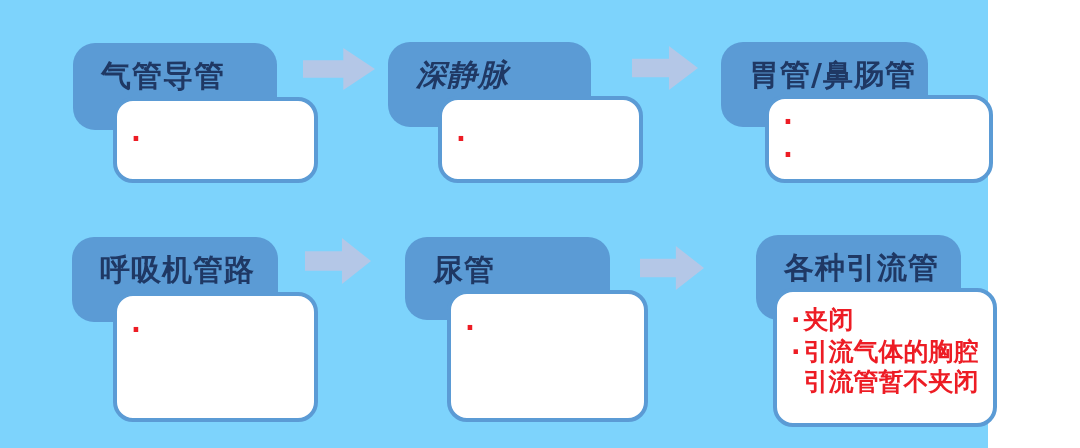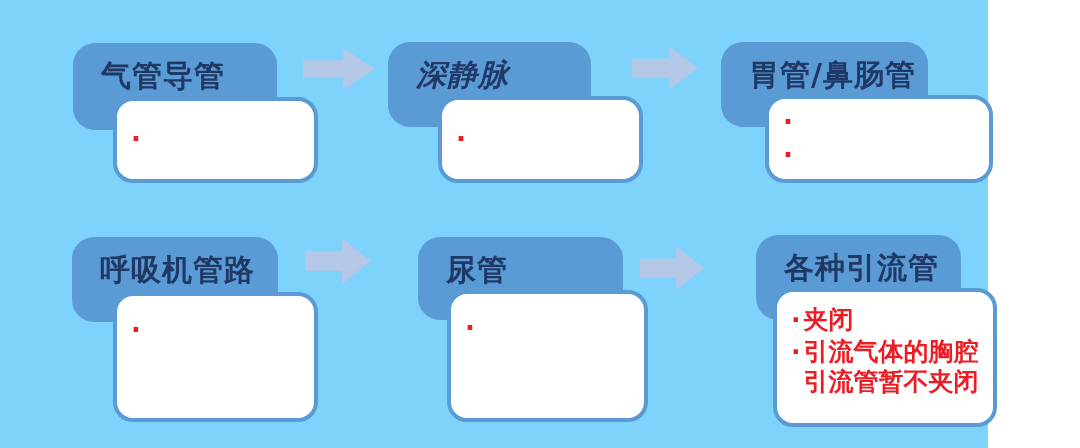--- a/index.html
+++ b/index.html
@@ -29,21 +29,21 @@
   .g6 .bdy{font-size:25px;padding-top:12px;}
   
   .g1 .hdr{left:73px;top:43px;width:204px;height:87px;}
   .g1 .bdy{left:113px;top:97px;width:205px;height:86px;}
   .g2 .hdr{left:388px;top:42px;width:203px;height:85px;font-style:italic;}
   .g2 .bdy{left:438px;top:96px;width:205px;height:87px;}
   .g3 .hdr{left:721px;top:42px;width:207px;height:85px;}
   .g3 .bdy{left:765px;top:95px;width:228px;height:88px;}
   .g4 .hdr{left:72px;top:229px;width:206px;height:85px;margin-top:8px;}
   .g4 .bdy{left:113px;top:292px;width:205px;height:130px;}
-  .g5 .hdr{left:418px;top:237px;width:205px;height:83px;}
+  .g5 .hdr{left:405px;top:237px;width:205px;height:83px;}
   .g5 .bdy{left:447px;top:290px;width:201px;height:132px;}
   .g6 .hdr{left:756px;top:235px;width:205px;height:85px;}
   .g6 .bdy{left:773px;top:288px;width:224px;height:139px;}
   
   .arrow{
     position:absolute;background:#B4C7E7;
     clip-path:polygon(0 29%,56% 29%,56% 0,100% 50%,56% 100%,56% 71%,0 71%);
   }
   .a1{left:303px;top:48px;width:72px;height:42px;}
   .a2{left:632px;top:46px;width:66px;height:44px;}

